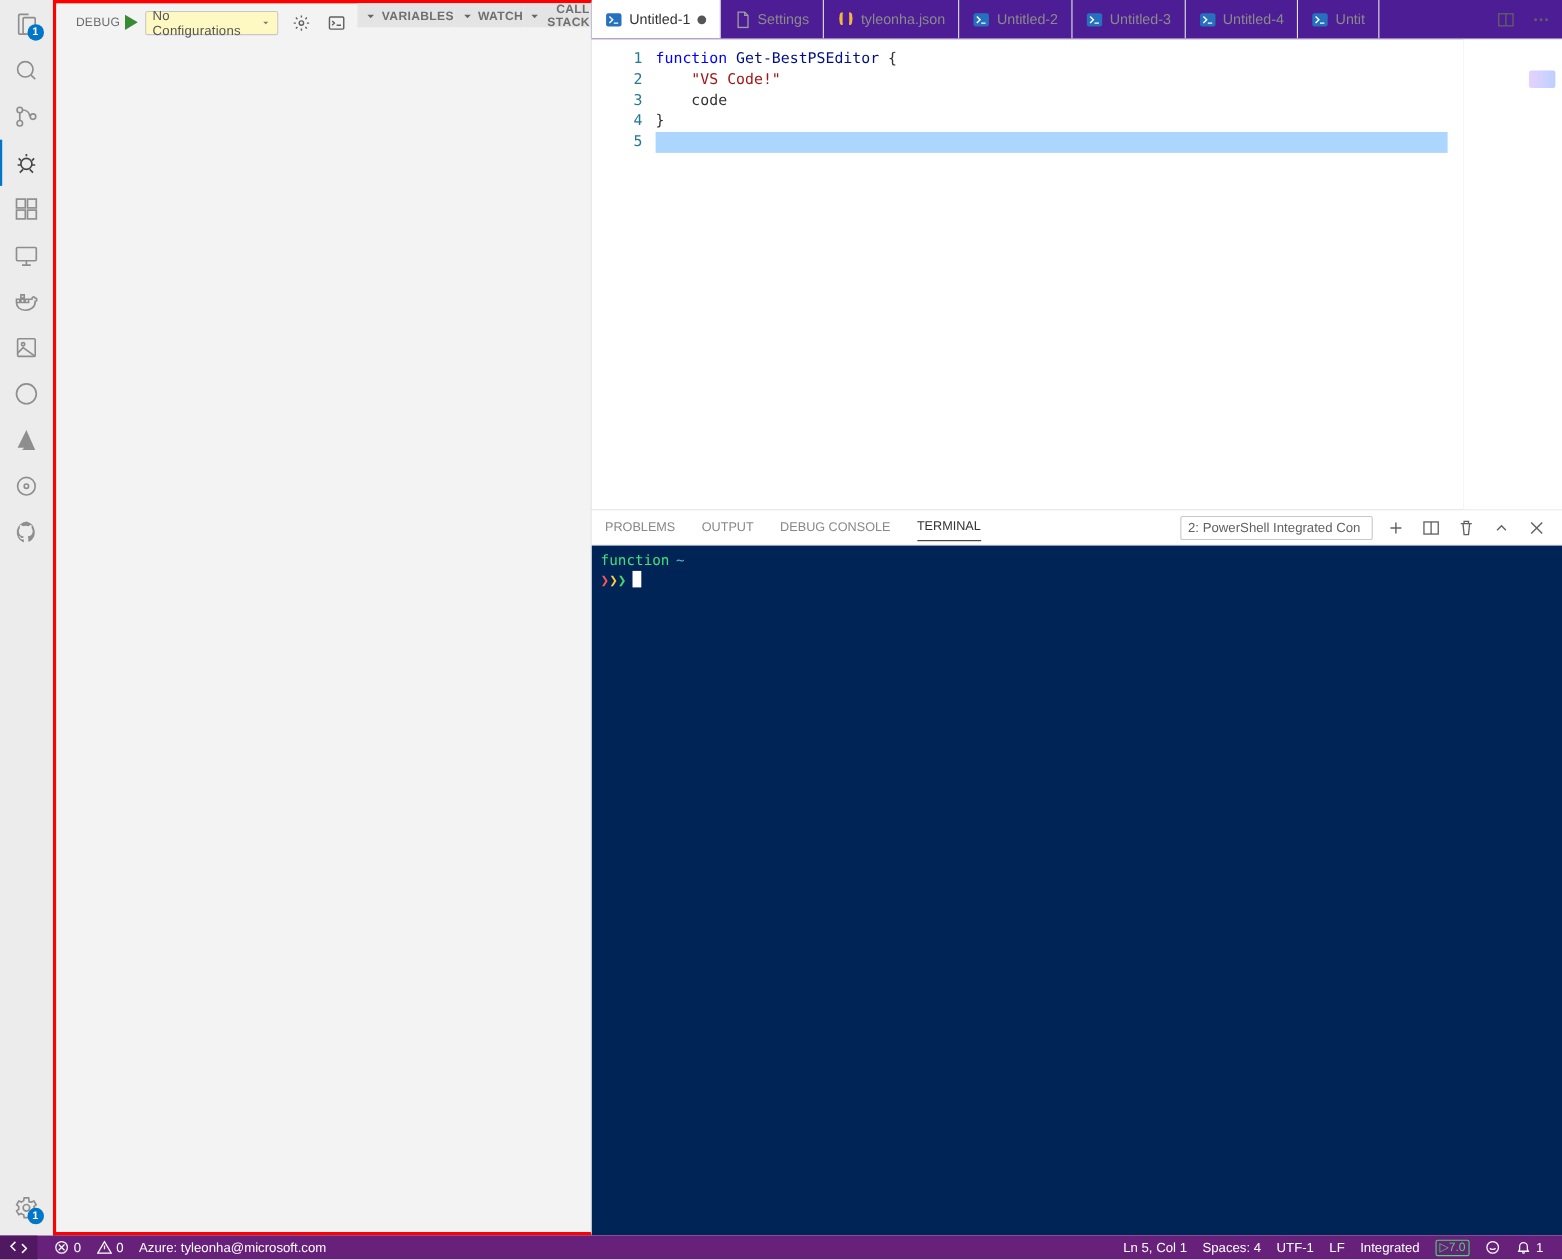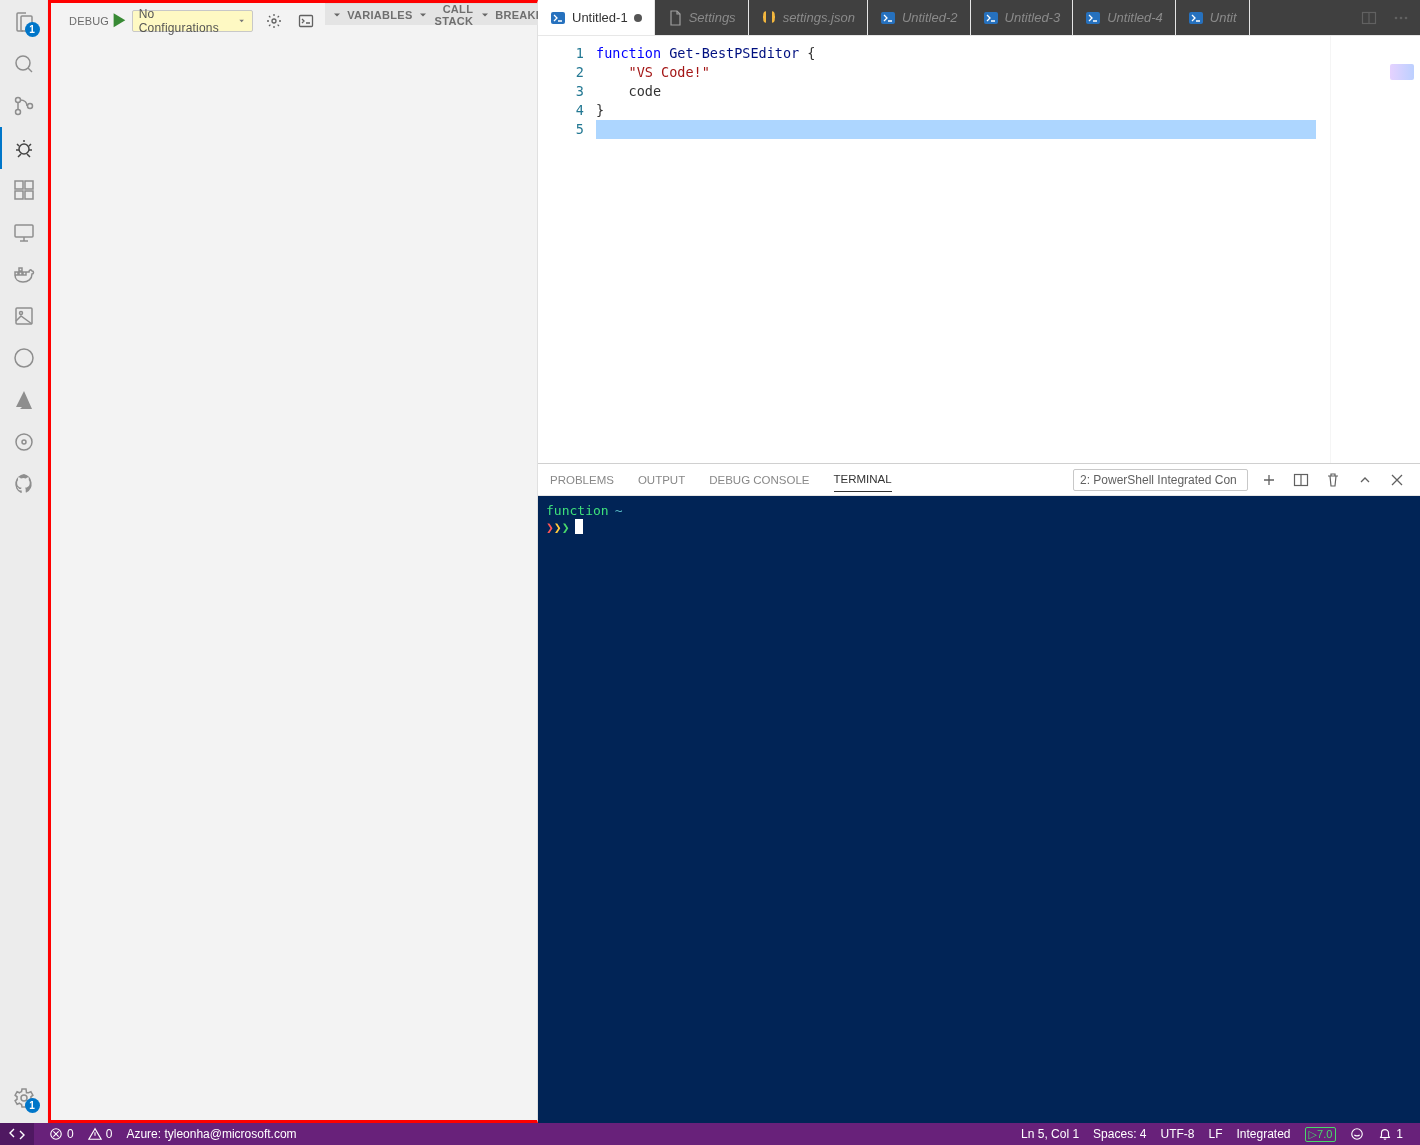--- a/index.html
+++ b/index.html
@@ -29,22 +29,22 @@
   .section-header { height:22px; background:#e4e4e4; display:flex; align-items:center; padding-left:4px; font-size:11px; font-weight:700; color:#6f6f6f; letter-spacing:.3px; border-top:1px solid #dcdcdc; cursor:pointer;text-align:right;}
   .chev { width:16px; height:16px; display:inline-flex; align-items:center; justify-content:center; margin-right:2px;}
   .section-body { flex:0 0 auto; background:#f3f3f3;}
   .section.variables .section-body { height:491px;}
   .section.watch .section-body { height:110px;}
   .section.callstack .section-body { height:393px;}
   .section.breakpoints .section-body { height:0;}
 
   
   .editor-area { flex:1; display:flex; flex-direction:column; min-width:0;}
-  .tabbar { height:36px; background:#404040; display:flex; align-items:stretch; border-bottom:1px solid #e7e7e7; overflow:hidden;text-align:center;}
-  .tab { display:flex; align-items:center; padding:0 12px; gap:6px; font-size:13px; color:#8a8a8a; border-right:1px solid #e5e5e5; cursor:pointer; min-width:0; font-style:italic; white-space:nowrap;}
+  .tabbar { height:36px; background:#4c1d95; display:flex; align-items:stretch; border-bottom:1px solid #e7e7e7; overflow:hidden;text-align:center;}
+  .tab { display:flex; align-items:center; padding:0 12px; gap:6px; font-size:13px; color:#8a8a8a; border-right:1px solid #e5e5e5; cursor:pointer; min-width:0; white-space:nowrap;}
   .tab.active { background:#ffffff; color:#333; font-style:normal;}
   .tab .dot { width:8px;height:8px;border-radius:50%; background:#555;}
   .tab-ico { width:16px; height:16px; flex-shrink:0;}
   .tabbar-actions { margin-left:auto; display:flex; align-items:center; gap:10px; padding:0 8px; color:#6b6b6b;}
   .editor { flex:1; display:flex; background:#fff; min-height:0; position:relative;}
   .gutter { width:58px; padding:8px 12px 8px 0; text-align:right; color:#237893; font-family:Menlo,Consolas,monospace; font-size:13.5px; line-height:19px;}
   .code { flex:1; padding:8px 0; font-family:Menlo,Consolas,monospace; font-size:13.5px; line-height:19px; position:relative; white-space:pre;}
   .tok-kw{color:#0000ff;} .tok-fn2{color:#001080;} .tok-str{color:#a31515;} .tok-pn{color:#333;}
   .hl-line{ position:absolute; left:0; height:19px; background:#add6ff; width:720px; z-index:0;}
   .code-row{position:relative; z-index:1;}
@@ -203,20 +203,28 @@
           <span class="chev">
               <svg width="12" height="12" viewBox="0 0 16 16" fill="#666">
                 <path d="M4 6l4 4 4-4z"></path>
               </svg>
             </span>
           <span>VARIABLES</span>
         </div>
         <div class="section-body"></div>
       </div>
       <div class="section watch">
+        <div class="section-header">
+          <span class="chev">
+              <svg width="12" height="12" viewBox="0 0 16 16" fill="#666">
+                <path d="M4 6l4 4 4-4z"></path>
+              </svg>
+            </span>
+          <span>WATCH</span>
+        </div>
         <div class="section-body"></div>
       </div>
       <div class="section callstack">
         <div class="section-header">
           <span class="chev">
               <svg width="12" height="12" viewBox="0 0 16 16" fill="#666">
                 <path d="M4 6l4 4 4-4z"></path>
               </svg>
             </span>
           <span>CALL STACK</span>
@@ -251,21 +259,21 @@
             <svg class="tab-ico" viewBox="0 0 16 16" fill="none" stroke="#9e9e9e" stroke-width="1.2">
               <path d="M4 1h6l3 3v11H4z"></path>
               <path d="M10 1v3h3"></path>
             </svg>
             <span>Settings</span>
           </div>
           <div class="tab">
             <svg class="tab-ico" viewBox="0 0 16 16">
               <path class="json-ico" d="M5 2c-2 0-2 2-2 3s0 2-1 2c1 0 1 1 1 2s0 3 2 3M11 2c2 0 2 2 2 3s0 2 1 2c-1 0-1 1-1 2s0 3-2 3" fill="none" stroke="#f3b73e" stroke-width="1.6"></path>
             </svg>
-            <span>settings.json</span>
+            <span>tyleonha.json</span>
           </div>
           <div class="tab">
             <svg class="tab-ico" viewBox="0 0 16 16">
               <rect class="ps-ico" x="1" y="2" width="14" height="12" rx="2"></rect>
               <path d="M4 5l3 3-3 3M8 11h4" stroke="#fff" stroke-width="1.3" fill="none"></path>
             </svg>
             <span>Untitled-2</span>
           </div>
           <div class="tab">
             <svg class="tab-ico" viewBox="0 0 16 16">
@@ -382,21 +390,21 @@
       <svg viewBox="0 0 16 16" fill="none" stroke="#fff" stroke-width="1.3">
           <path d="M8 2 1 14h14z"></path>
           <path d="M8 6v4M8 12v0"></path>
         </svg>
       <span>0</span>
     </div>
     <div class="sb-item">Azure: tyleonha@microsoft.com</div>
     <div class="sb-right">
       <div class="sb-item">Ln 5, Col 1</div>
       <div class="sb-item">Spaces: 4</div>
-      <div class="sb-item">UTF-8</div>
+      <div class="sb-item">UTF-1</div>
       <div class="sb-item">LF</div>
       <div class="sb-item">Integrated</div>
       <div class="sb-item">
           <span class="ps-badge">▷ <span>7.0</span></span>
         </div>
       <div class="sb-item">
           <svg viewBox="0 0 16 16" fill="none" stroke="#fff" stroke-width="1.3">
             <circle cx="8" cy="8" r="6"></circle>
             <path d="M5 9c1 1.5 5 1.5 6 0M6 6h0M10 6h0"></path>
           </svg>

